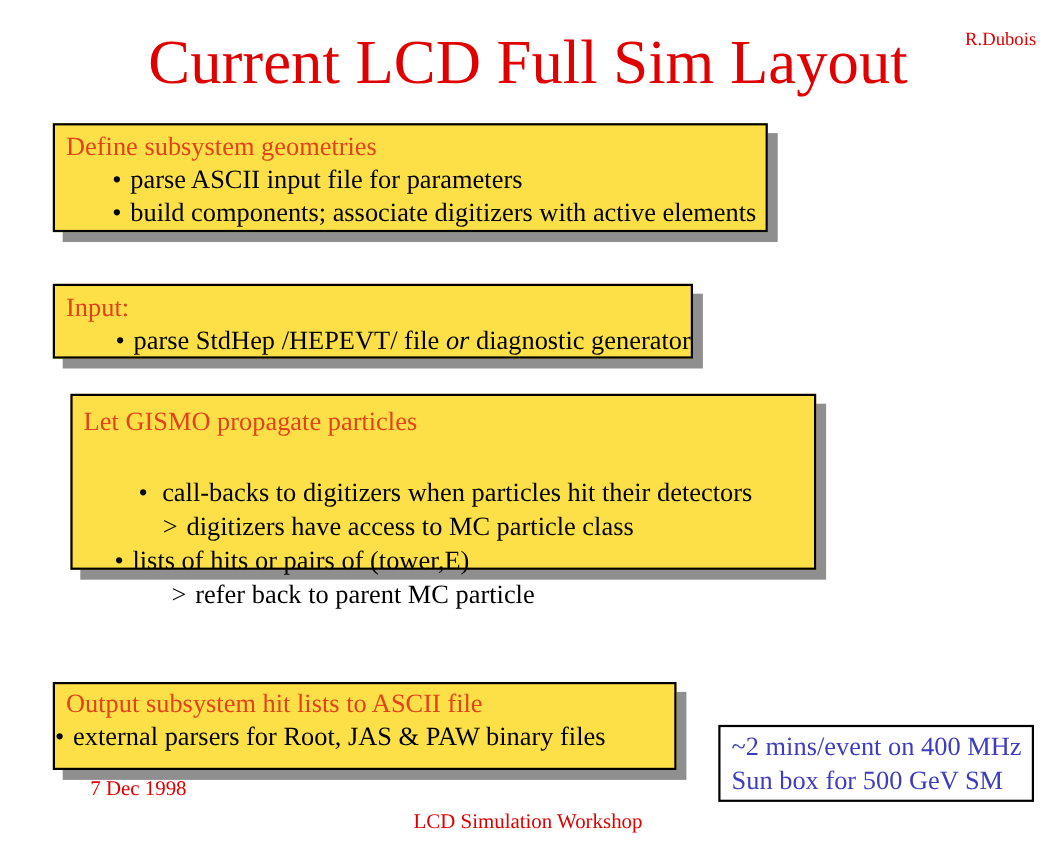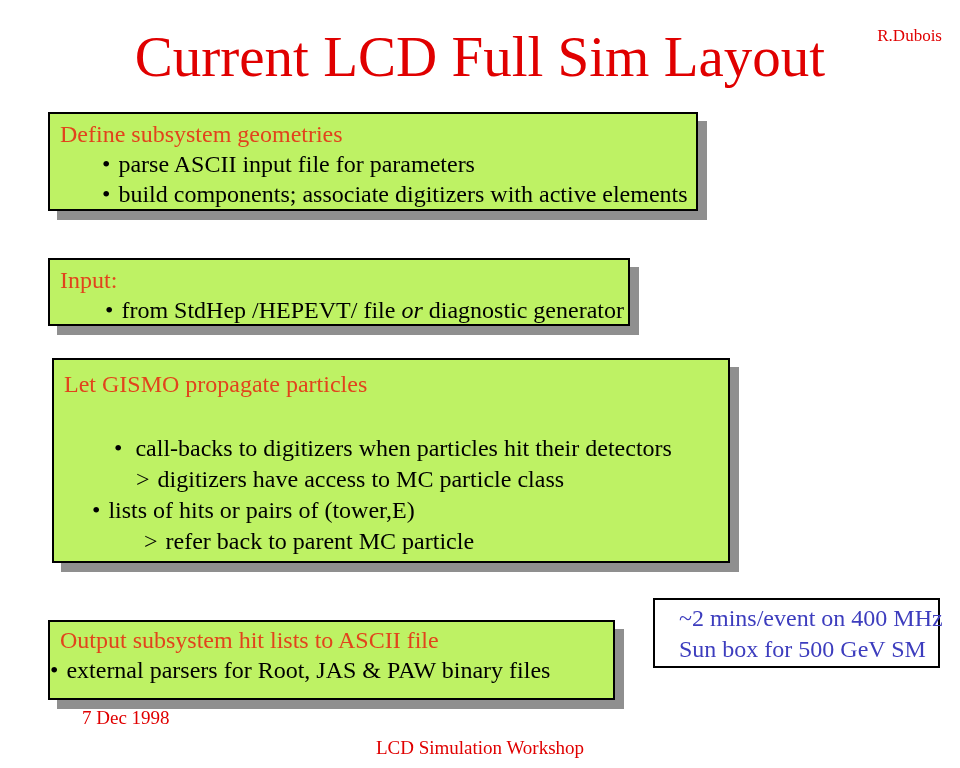--- a/index.html
+++ b/index.html
@@ -21,52 +21,52 @@
     position:absolute;left:100px;top:26px;width:760px;
     text-align:center;font-size:57px;line-height:1.1;
     color:var(--red-title);white-space:nowrap;
   }
   .author{
     position:absolute;right:18px;top:26px;
     font-size:17px;color:var(--red-title);
   }
 
   .box{
-    position:absolute;background:#bef264;
+    position:absolute;background:#fde047;
     border:2px solid var(--black);
     box-shadow:9px 9px 0 var(--gray-shadow);
     font-size:24px;line-height:30px;color:var(--black);
   }
   .box .heading{color:var(--red-heading);margin:5px 0 0 10px;}
   .line{white-space:nowrap;}
   .marker{display:inline-block;padding-right:8px;}
 
   #box-geometries{left:48px;top:112px;width:650px;height:99px;}
   #box-geometries .line{margin-left:52px;}
 
   #box-input{left:48px;top:258px;width:582px;height:68px;}
   #box-input .line{margin-left:55px;}
 
-  #box-gismo{left:52px;top:358px;width:678px;height:205px;line-height:31px;}
+  #box-gismo{left:64px;top:358px;width:678px;height:160px;line-height:31px;}
   #box-gismo .heading{margin-top:9px;}
   #box-gismo .l0{margin-left:60px;margin-top:33px;}
   #box-gismo .l0 .marker{padding-right:13px;}
   #box-gismo .l1{margin-left:82px;}
   #box-gismo .l2{margin-left:38px;}
   #box-gismo .l3{margin-left:90px;}
 
   #box-output{left:48px;top:620px;width:567px;height:80px;}
   #box-output .heading{margin-top:3px;}
   #box-output .line{}
 
   .note-box{
-    position:absolute;left:653px;top:598px;width:287px;height:70px;
+    position:absolute;left:653px;top:659px;width:287px;height:70px;
     background:#ffffff;border:2px solid var(--black);
     color:var(--blue-note);font-size:24px;line-height:31px;
-    padding:3px 0 0 24px;white-space:nowrap;
+    padding:3px 0 0 10px;white-space:nowrap;
   }
 
   .footer-date{
     position:absolute;left:82px;top:707px;
     font-size:19px;color:var(--red-title);text-align:center;
   }
   .footer-center{
     position:absolute;left:280px;top:735px;width:400px;
     text-align:center;font-size:19px;line-height:25px;color:var(--red-title);
   }
@@ -86,21 +86,21 @@
       <span class="marker">•</span><span>parse ASCII input file for parameters</span>
     </div>
     <div class="line">
       <span class="marker">•</span><span>build components; associate digitizers with active elements</span>
     </div>
   </div>
 
   <div class="box" id="box-input">
     <div class="heading">Input:</div>
     <div class="line">
-      <span class="marker">•</span><span>from StdHep /HEPEVT/ file </span><span class="italic">or</span><span> diagnostic generator</span>
+      <span class="marker">•</span><span>parse StdHep /HEPEVT/ file </span><span class="italic">or</span><span> diagnostic generator</span>
     </div>
   </div>
 
   <div class="box" id="box-gismo">
     <div class="heading">Let GISMO propagate particles</div>
     <div class="line l0">
       <span class="marker">•</span><span>call-backs to digitizers when particles hit their detectors</span>
     </div>
     <div class="line l1">
       <span class="marker">&gt;</span><span>digitizers have access to MC particle class</span>

